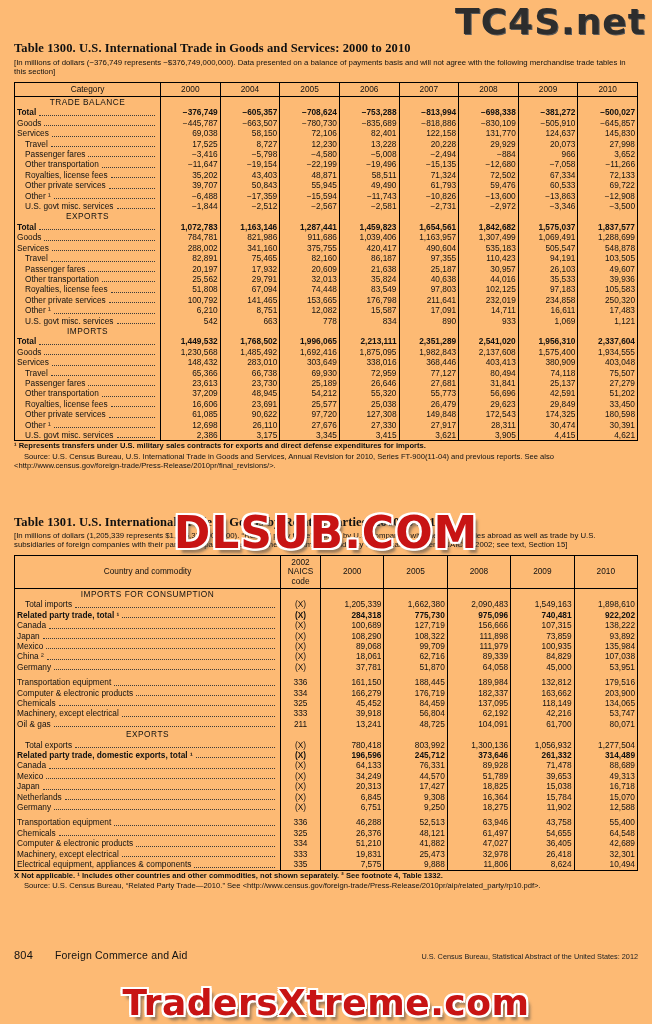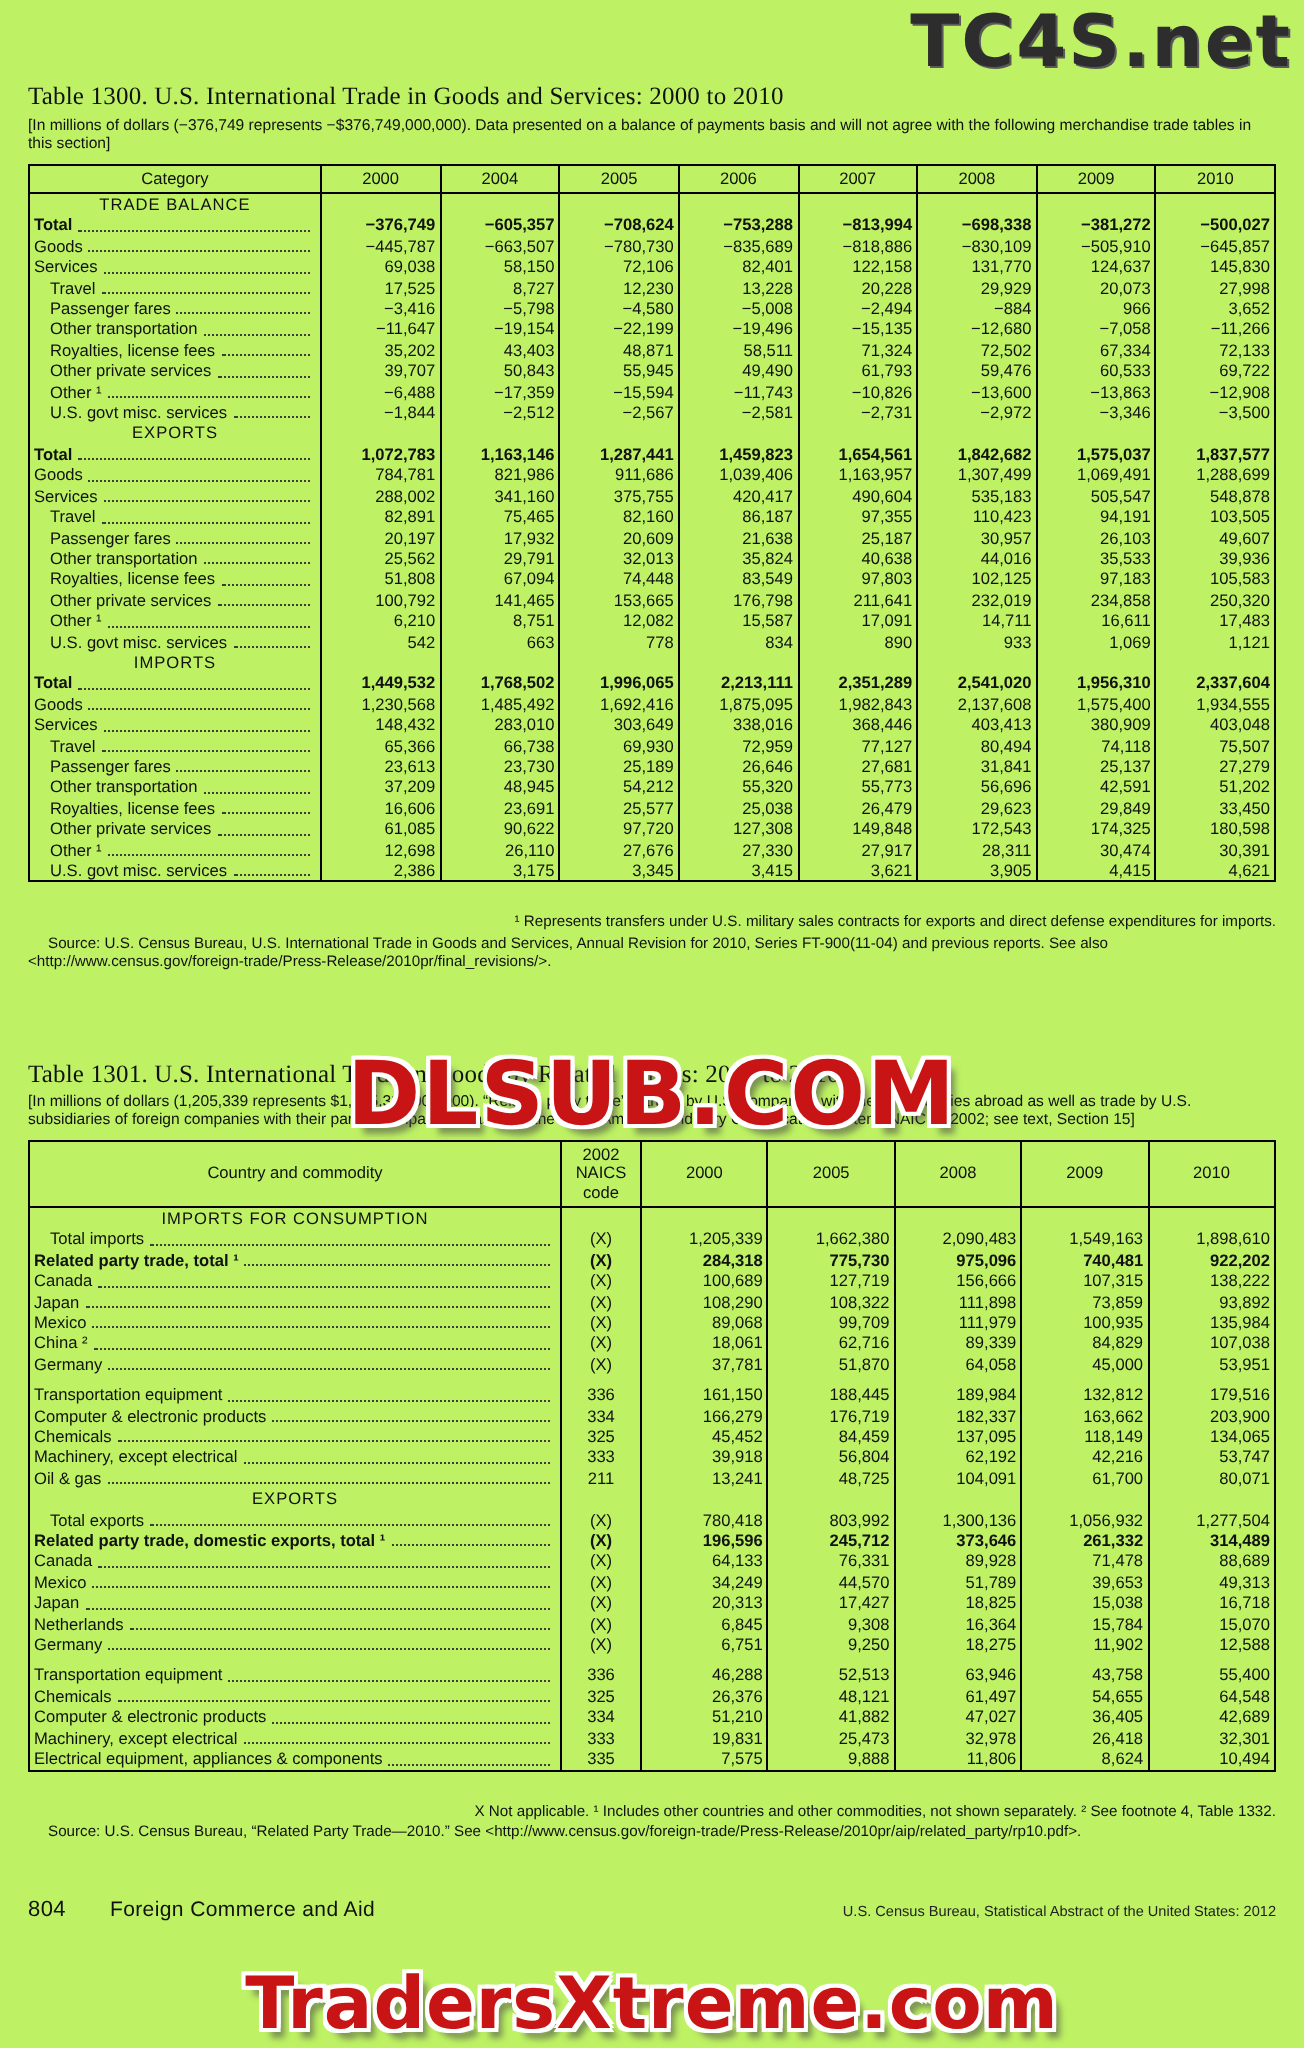--- a/index.html
+++ b/index.html
@@ -1,26 +1,26 @@
 <!DOCTYPE html>
 <html><head>
 <meta charset="utf-8">
 <style>
   * { margin:0; padding:0; box-sizing:border-box; }
   html, body { background:#ddd; }
   .page {
     width:652px; height:1024px; margin:0 auto; position:relative;
-    background:#bef264; overflow:hidden; color:#111;
+    background:#fdba74; overflow:hidden; color:#111;
     font-family:"Liberation Sans", sans-serif;
   }
   .content { padding:0 14px; }
 
   
   .t-title {
-    font-family:"Liberation Serif", serif; font-weight:normal;
+    font-family:"Liberation Serif", serif; font-weight:bold;
     font-size:12.5px; line-height:14px; letter-spacing:0.1px;
   }
   .t1300-title { padding-top:41px; margin-bottom:3px; }
   .t1301-title { max-width:432px; }
   .t-note { font-size:7.8px; line-height:9.3px; margin:2px 0 5px 0; }
 
   
   table.data {
     width:100%; border-collapse:collapse; table-layout:fixed;
     border:1px solid #000; font-size:8.3px;
@@ -36,21 +36,21 @@
   .lbl { display:flex; overflow:hidden; }
   .lbl-txt { white-space:nowrap; }
   .leader { flex:1 1 auto; min-width:5px; border-bottom:1.2px dotted #3c3c3c; margin:0 3px 2px 3px; }
   .num-cell { text-align:right; padding-right:5px; white-space:nowrap; }
   .naics-cell { text-align:center; white-space:nowrap; }
   .section-cell { text-align:center; letter-spacing:0.5px; padding:2.5px 0 1px 0; }
   .bold-row td, .bold-row .lbl-txt { font-weight:bold; }
   .gap-row td { height:5px; }
 
   .t-foot { font-size:7.6px; line-height:8.9px; margin-top:2px; }
-  .t-foot.center { text-align:right; margin-top:16px; }
+  .t-foot.center { text-align:left; margin-top:1px;font-weight:bold; }
   .t-foot.src { text-indent:10px; }
 
   .sec1301 { margin-top:44px; position:relative; }
 
   
   .page-footer {
     position:absolute; left:14px; right:14px; top:949px;
     display:flex; justify-content:space-between; align-items:baseline;
   }
   .folio { font-size:11px; letter-spacing:0.2px; }

